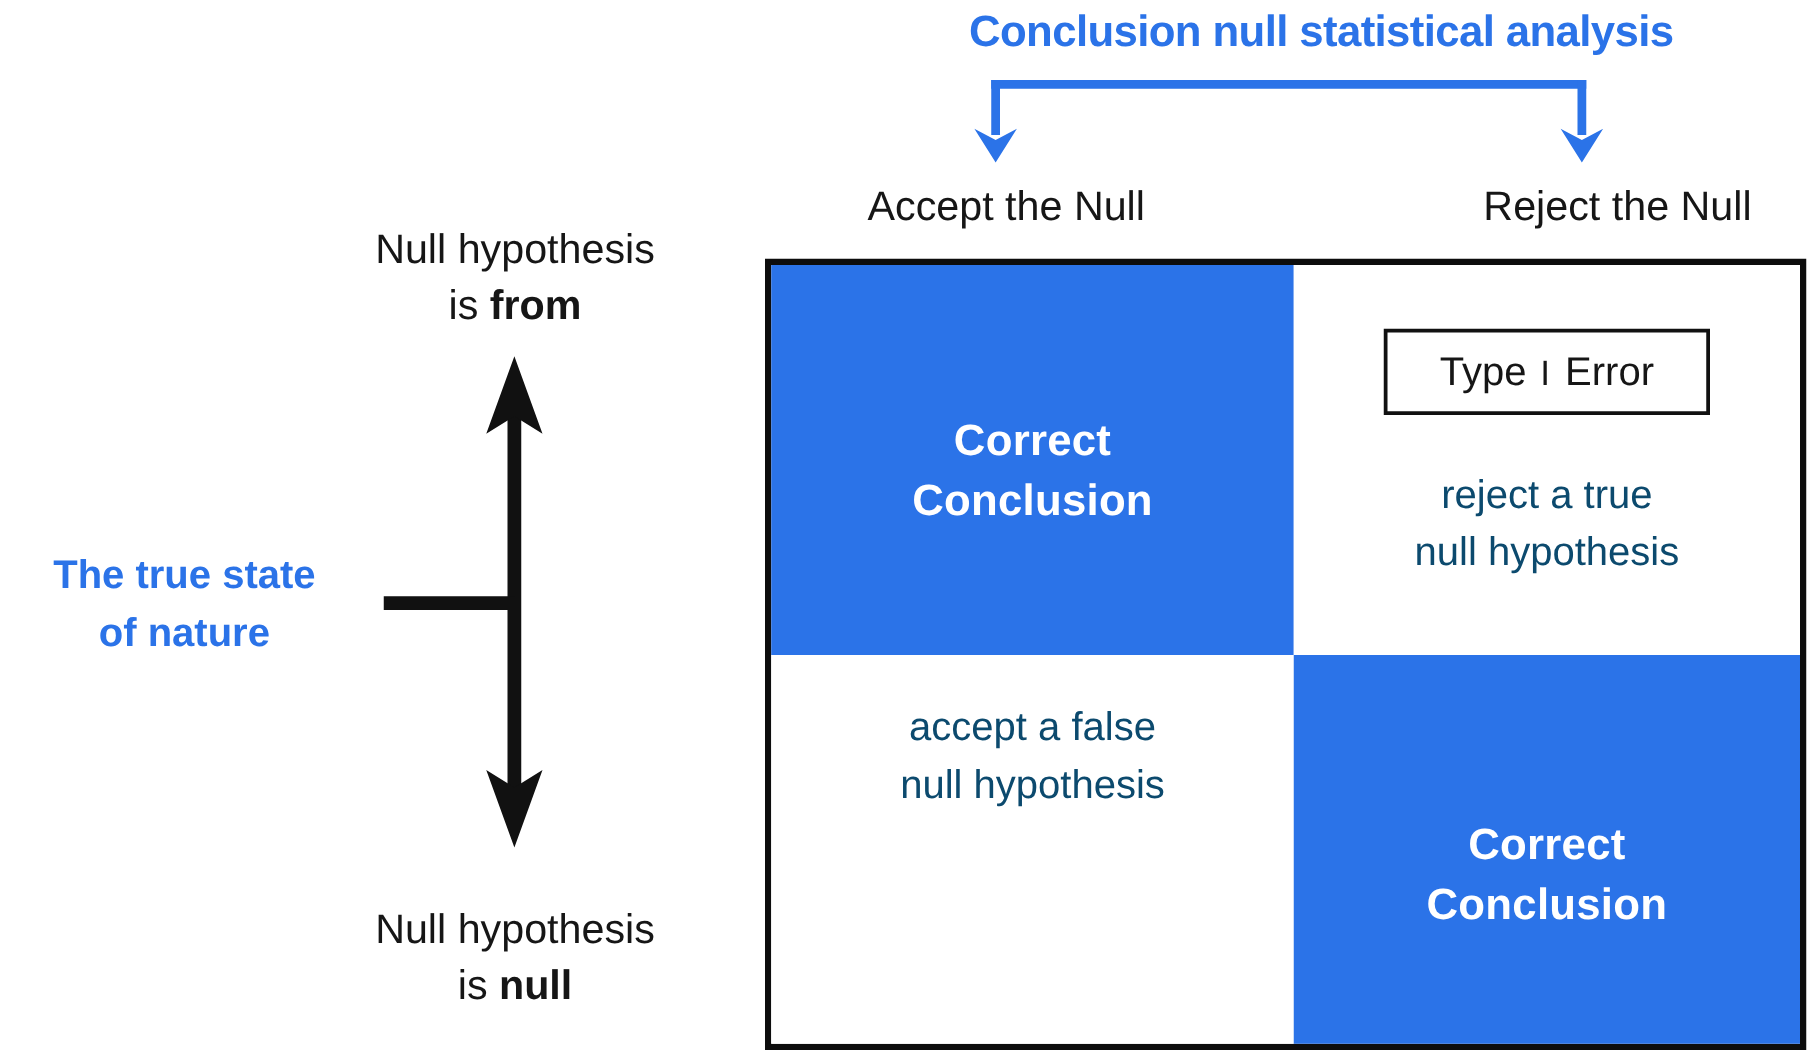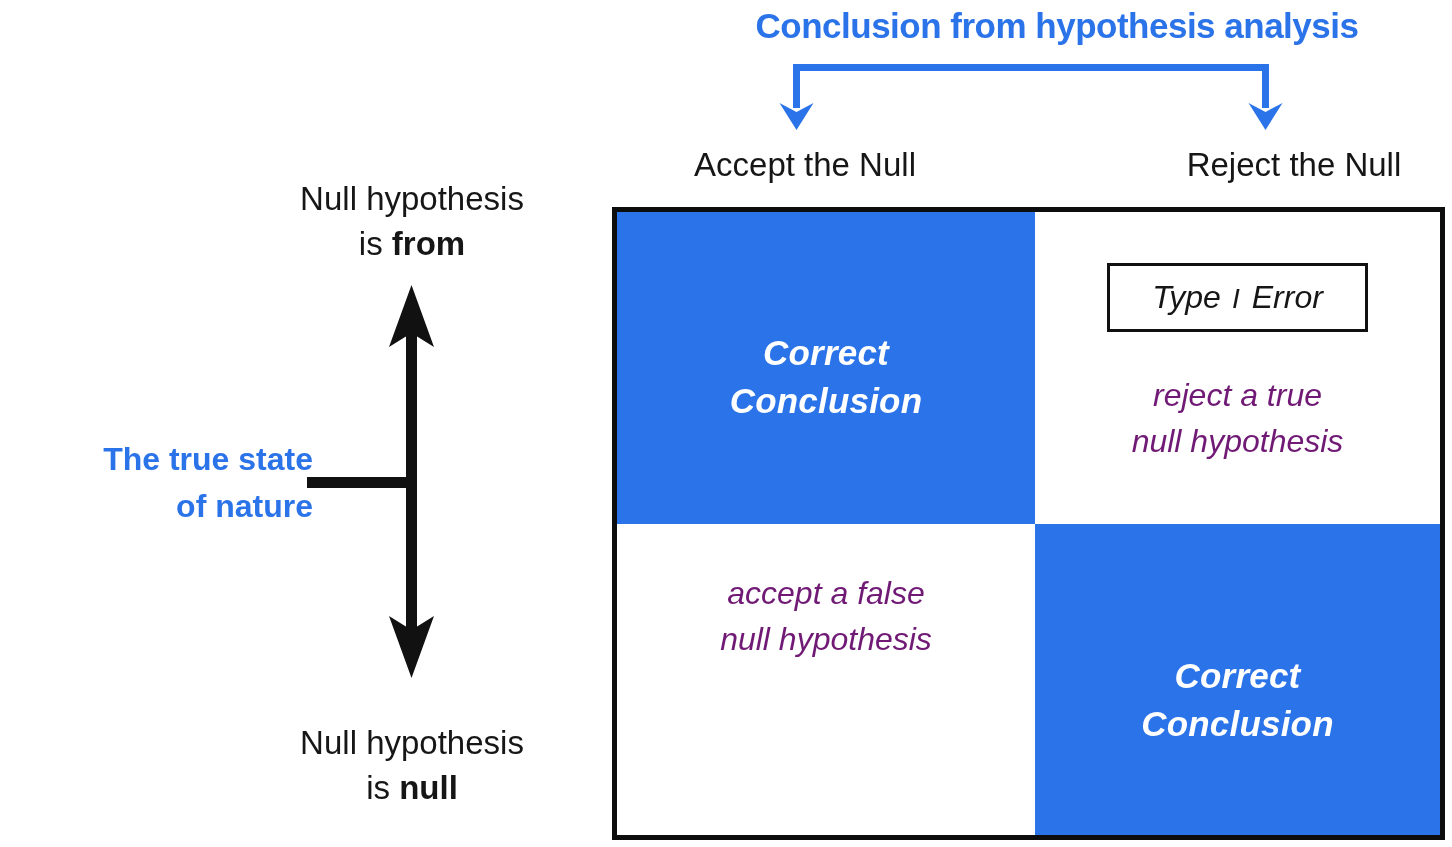--- a/index.html
+++ b/index.html
@@ -14,50 +14,50 @@
   }
   .overlay-svg{left:0;top:0;width:1452px;height:847px;pointer-events:none;}
   .col-header{font-size:33px;color:#161616;text-align:center;width:320px;top:146px;}
   .col-header.left{left:645px;text-align:center;}
   .col-header.right{left:1134px;}
   .matrix{
     left:612px;top:207px;width:833px;height:633px;box-sizing:border-box;
     border:5px solid #0d0d0d;display:grid;
     grid-template-columns:418px 405px;grid-template-rows:312px 311px;
   }
-  .cell{display:flex;flex-direction:column;align-items:center;justify-content:center;font-style:italic;}
+  .cell{display:flex;flex-direction:column;align-items:center;justify-content:center;}
   .cell.blue{background:#2B73E8;color:#fff;}
   .cell.white{background:#fff;justify-content:flex-start;}
   .correct{font-size:35px;font-weight:600;text-align:center;line-height:48px;letter-spacing:0.2px;margin-top:40px;}
   .cell.tl .correct{margin-bottom:22px;}
   .badge{
     box-sizing:border-box;border:3px solid #111;background:#fff;
     font-size:32px;color:#161616;padding:13px 42px;white-space:nowrap;
   }
   .badge .numeral{font-size:0.88em;margin:0 11px;letter-spacing:1px;}
   .cell.tr .badge{margin-top:51px;}
   .cell.bl .badge{margin-top:34px;}
-  .desc{font-size:32px;color:#701a75;text-align:center;line-height:46px;}
+  .desc{font-size:32px;color:#0c4a6e;text-align:center;line-height:46px;}
   .cell.tr .desc{margin-top:40px;}
-  .cell.bl .desc{margin-top:46px;}
+  .cell.bl .desc{margin-top:34px;}
   .side-label{font-size:33px;color:#161616;text-align:center;line-height:45px;width:400px;left:212px;}
   .side-label.top{top:176px;}
   .side-label.bottom{top:720px;}
   .side-label b{font-weight:700;}
   .nature-label{
-    left:0;top:436px;width:295px;text-align:right;
-    font-size:32px;font-weight:700;color:#2B73E8;line-height:47px;padding-left:18px;
+    left:0;top:436px;width:295px;text-align:center;
+    font-size:32px;font-weight:700;color:#2B73E8;line-height:47px;
   }
 </style>
 </head>
 <body>
 
 <div class="canvas">
 
-  <div class="abs title">Conclusion from hypothesis analysis</div>
+  <div class="abs title">Conclusion null statistical analysis</div>
 
   <svg class="abs overlay-svg" viewBox="0 0 1452 847">
 
     <g fill="#2B73E8">
       <rect x="793" y="64" width="476" height="7"></rect>
       <rect x="793" y="64" width="7" height="44"></rect>
       <rect x="1262" y="64" width="7" height="44"></rect>
       <polygon points="779.5,103 796.5,112 813.5,103 796.5,130"></polygon>
       <polygon points="1248.5,103 1265.5,112 1282.5,103 1265.5,130"></polygon>
     </g>

